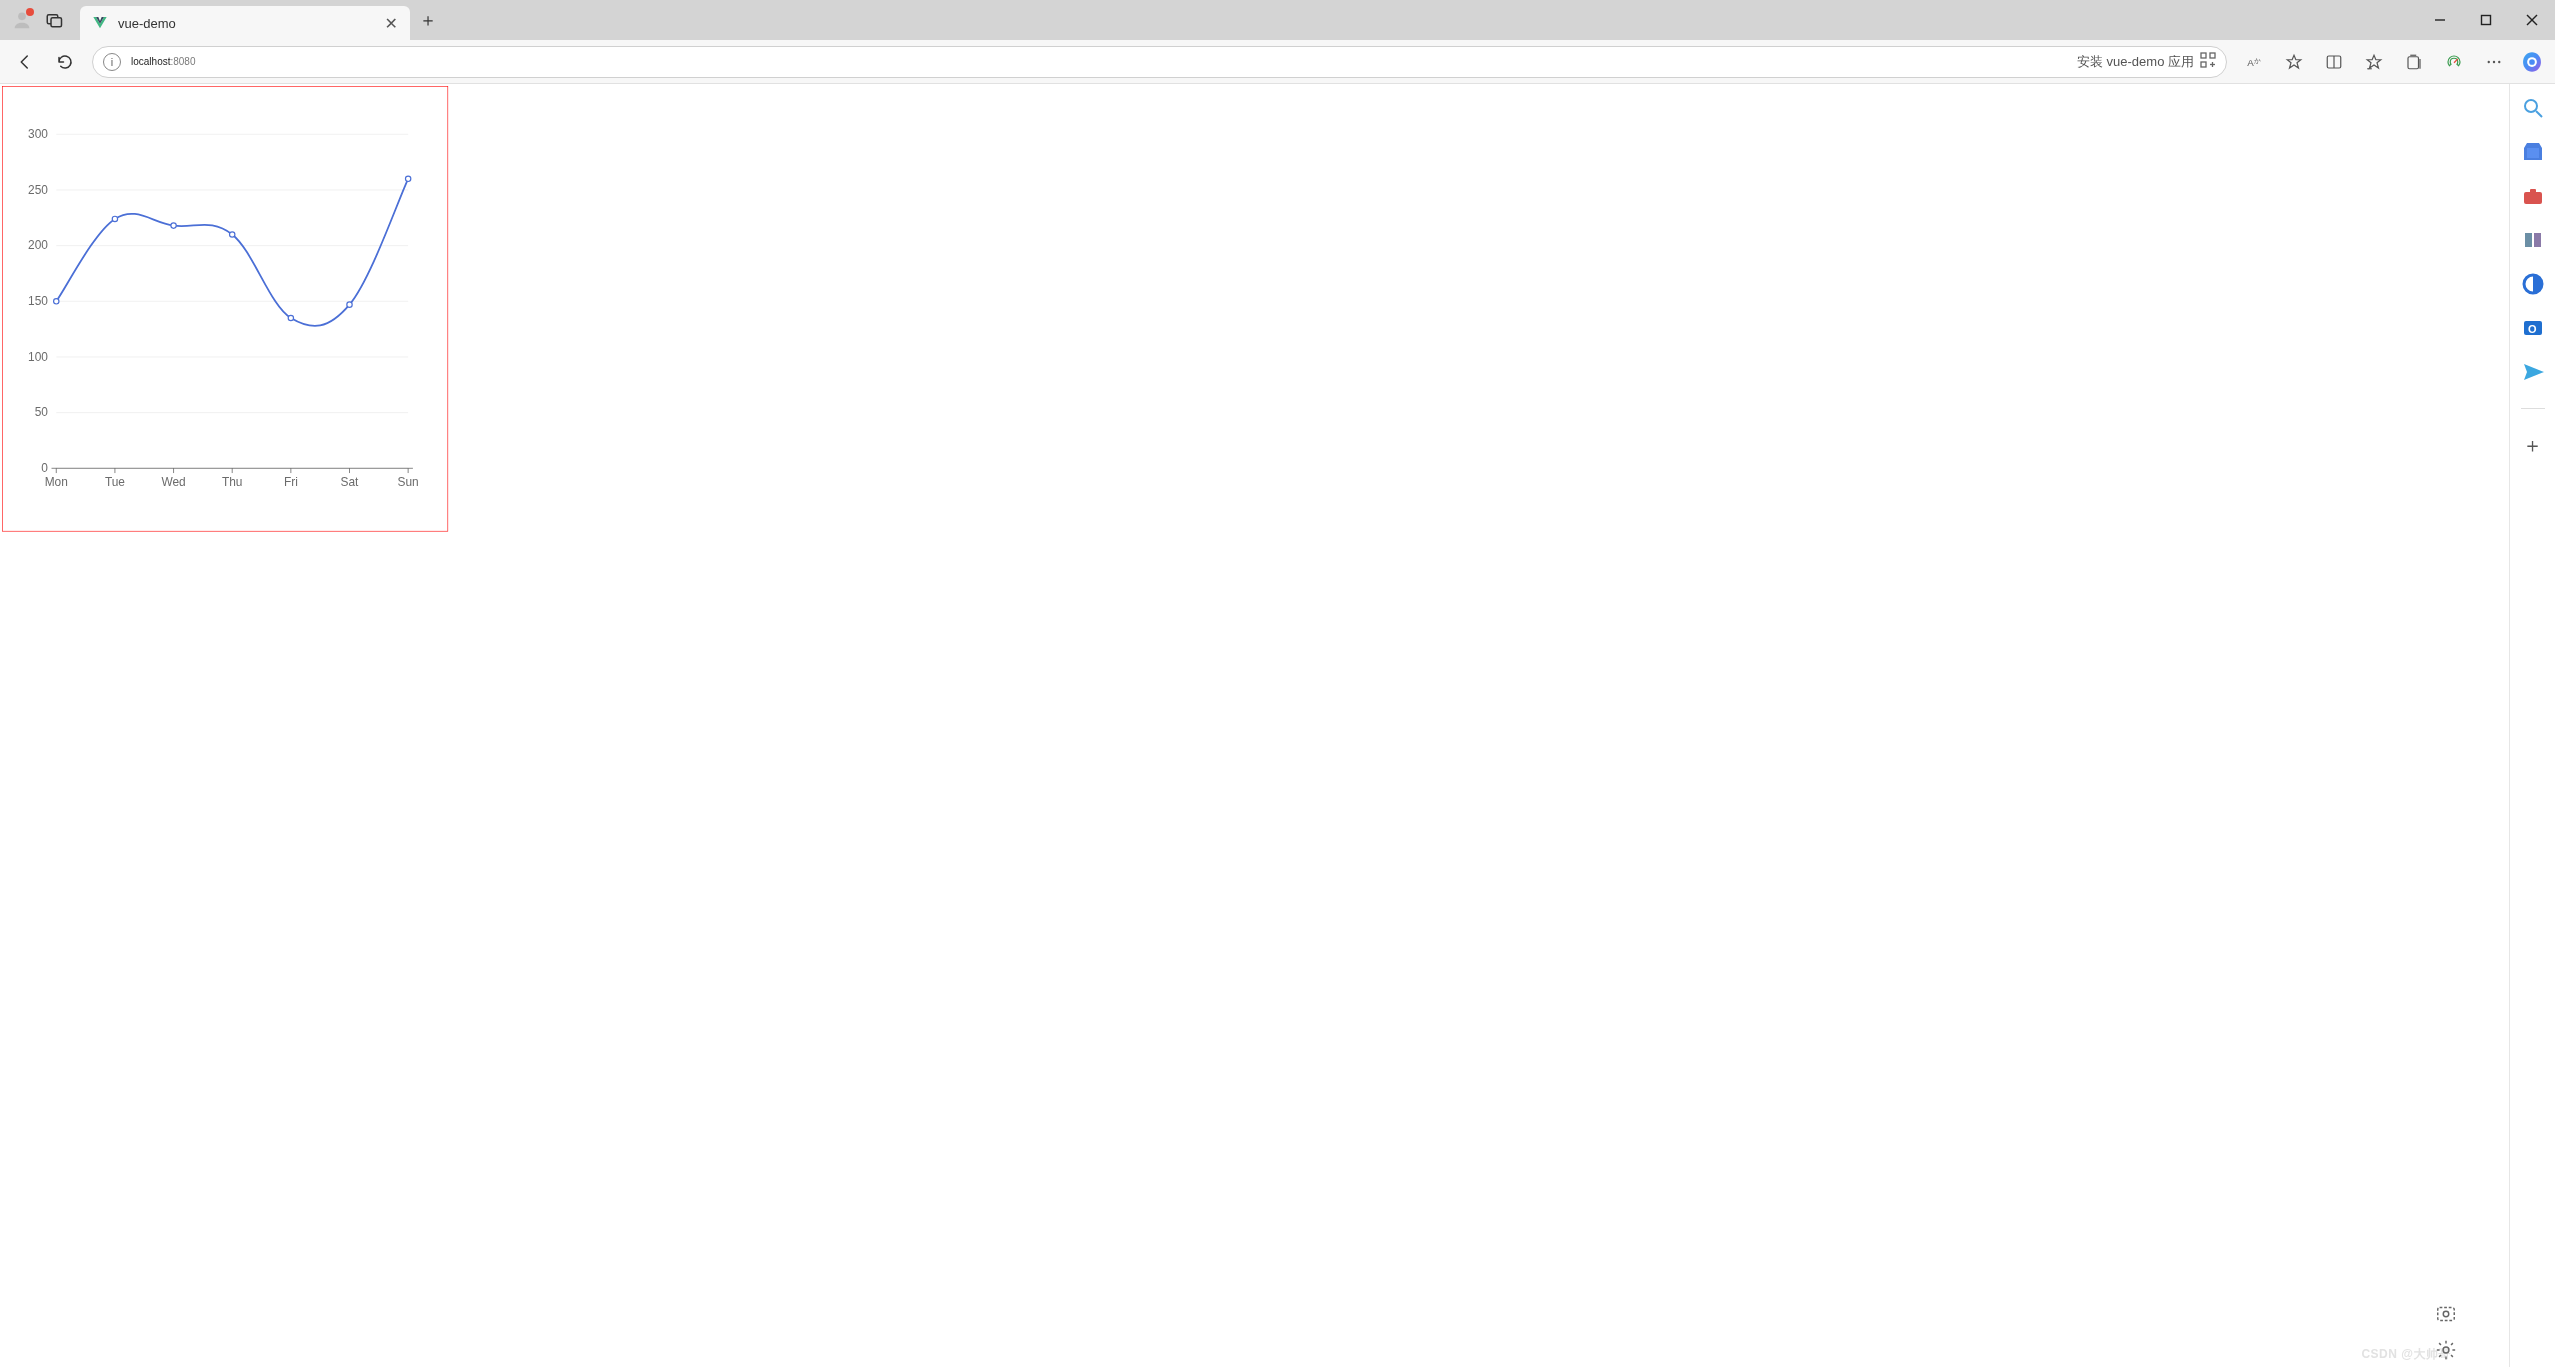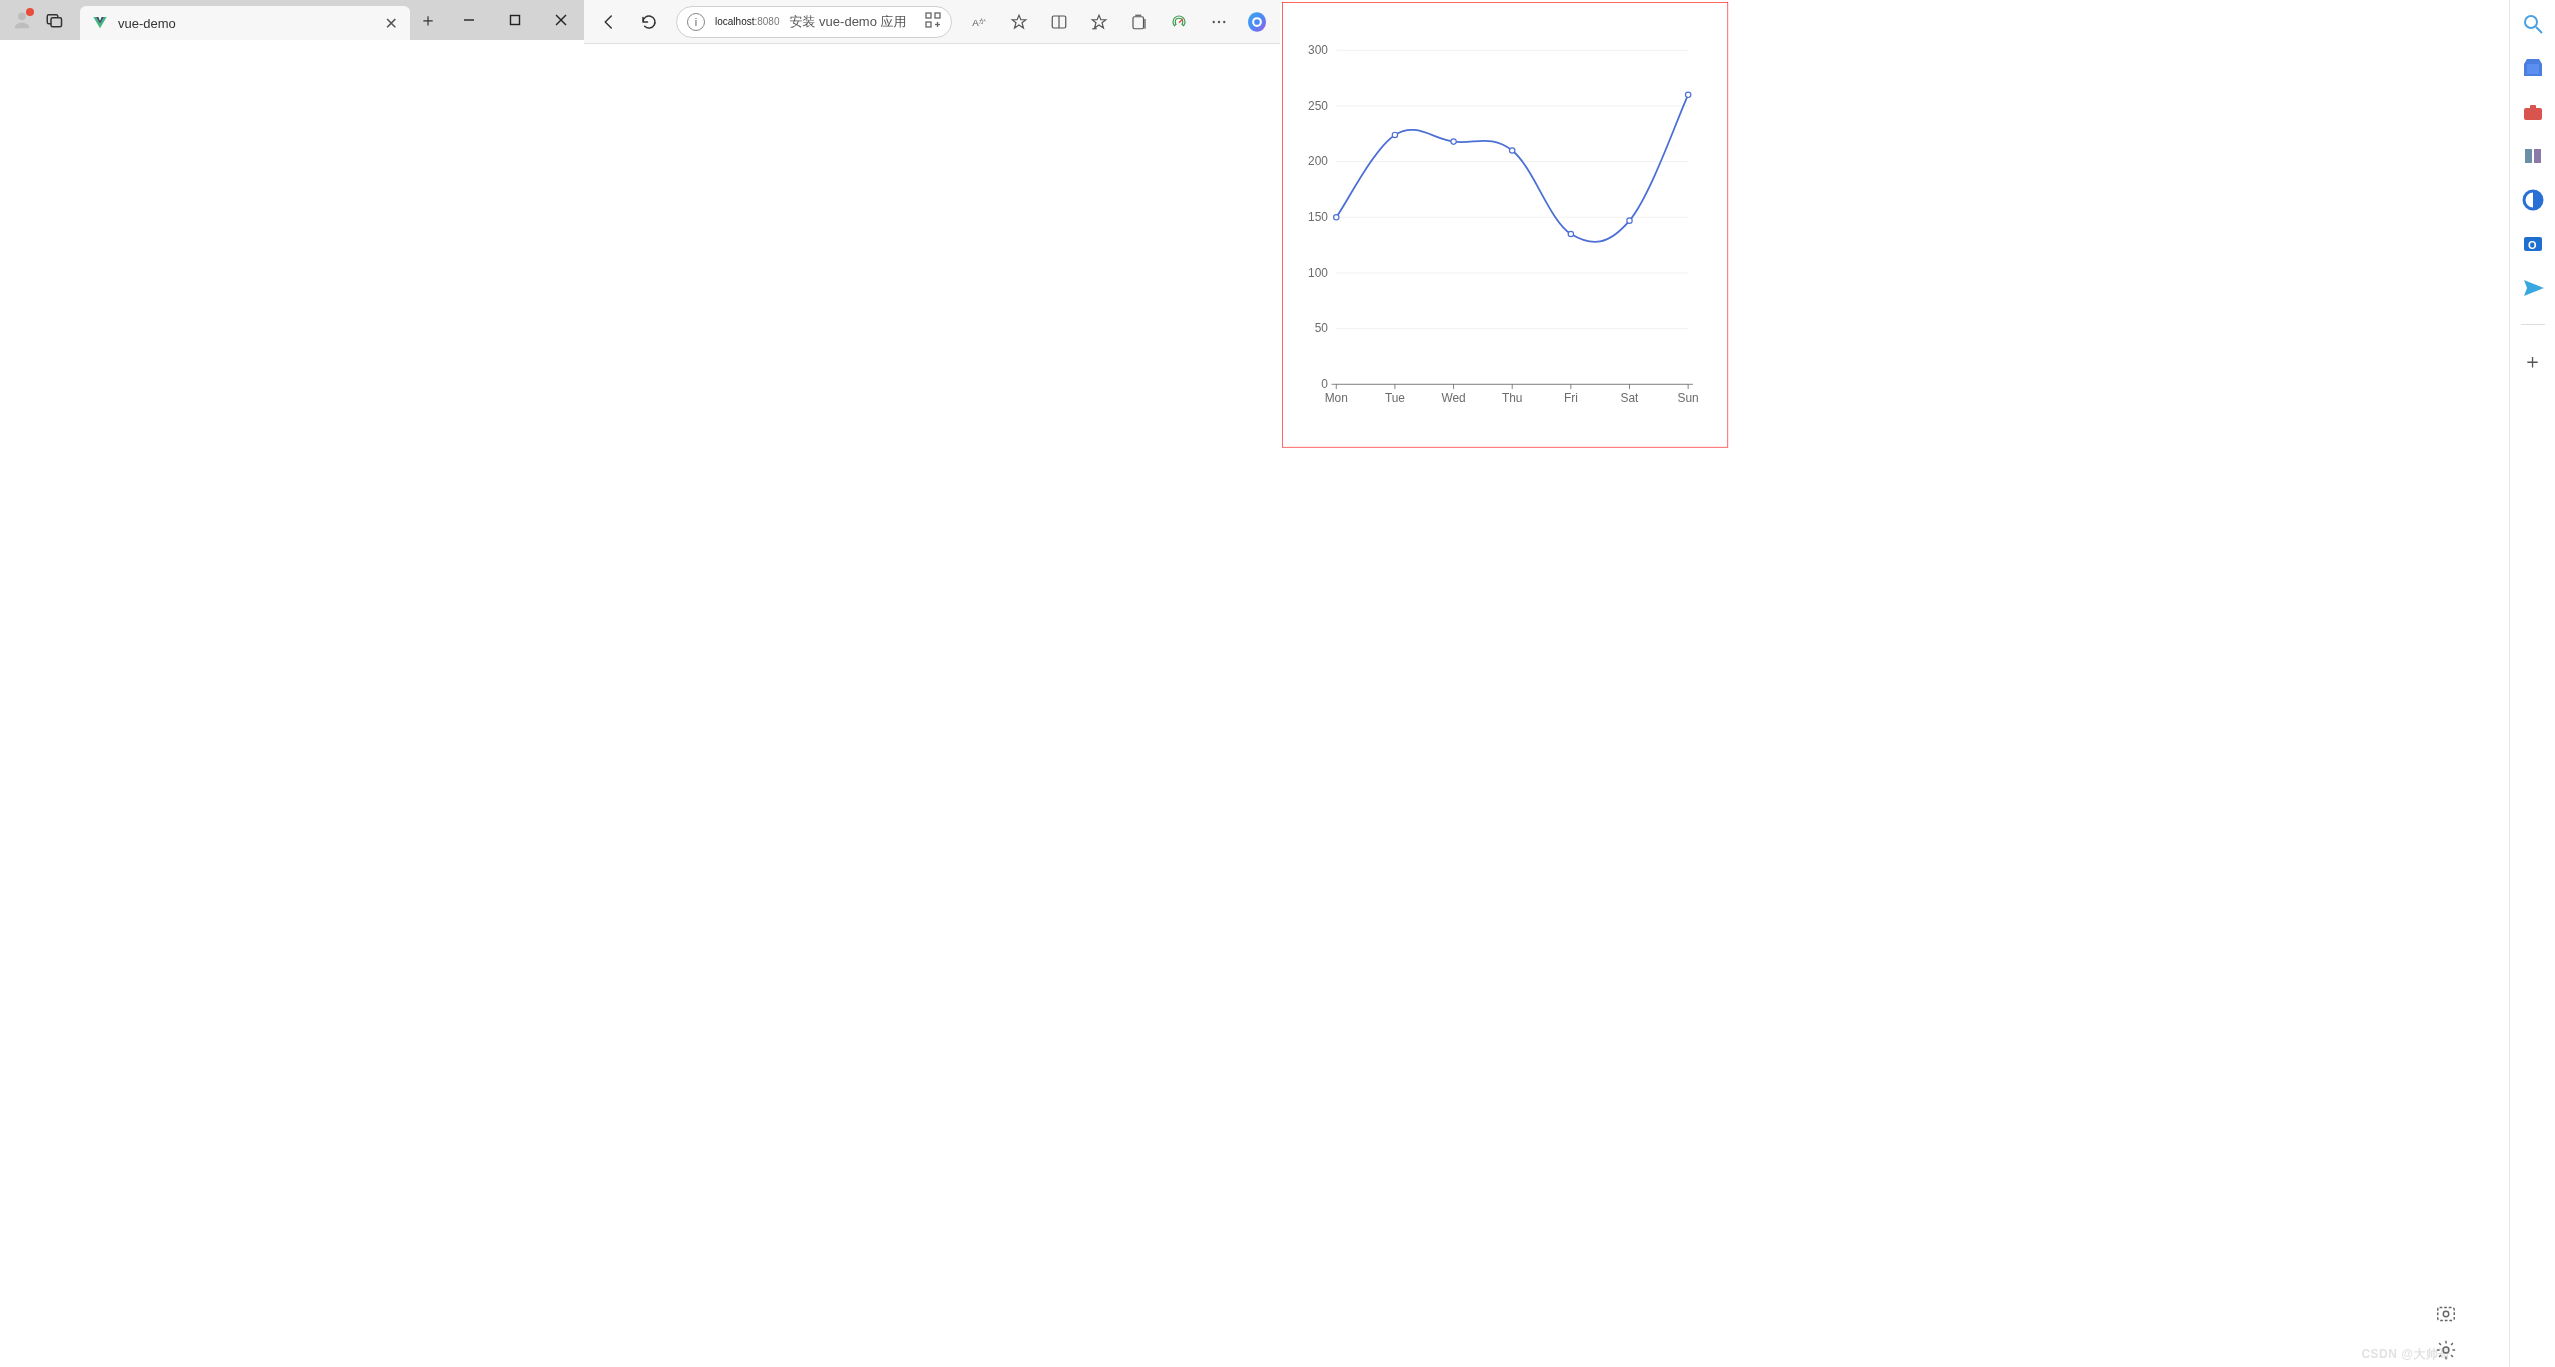--- a/index.html
+++ b/index.html
@@ -1,17 +1,17 @@
 <!DOCTYPE html>
 <html><head>
 <meta charset="utf-8">
 <style>
   * { box-sizing: border-box; margin: 0; padding: 0; }
   html, body { height: 100%; font-family: "Segoe UI", Arial, sans-serif; background: #fff; overflow: hidden; }
-  .window { display: flex; flex-direction: row; height: 100vh; }
+  .window { display: flex; flex-direction: column; height: 100vh; }
 
   
   .titlebar { display: flex; align-items: center; background: #d4d4d4; height: 40px; }
   .titlebar .left-icons { display: flex; align-items: center; gap: 0; padding: 0 8px; }
   .titlebar .profile { width: 28px; height: 28px; display:flex; align-items:center; justify-content:center; position:relative; }
   .titlebar .profile svg { width: 22px; height: 22px; }
   .titlebar .profile .dot { position:absolute; top:2px; right:2px; width:8px; height:8px; background:#e74c3c; border-radius:50%; }
   .titlebar .tabview-icon { width: 36px; height: 36px; display:flex; align-items:center; justify-content:center; }
   .titlebar .tab { display: flex; align-items: center; background:#f7f7f7; height: 34px; margin-top:6px; border-radius:6px 6px 0 0; padding:0 12px; min-width:330px; gap:10px; }
   .titlebar .tab .favicon { width:16px; height:16px; display:flex; align-items:center; justify-content:center; color:#41b883; }
@@ -24,21 +24,21 @@
   .titlebar .win-btn svg { width:12px; height:12px; }
 
   
   .addrbar { display:flex; align-items:center; height:44px; background:#f7f7f7; border-bottom:1px solid #e1e1e1; padding:0 6px; gap:2px; }
   .addr-btn { width:38px; height:36px; display:flex; align-items:center; justify-content:center; color:#555; border-radius:4px; }
   .addr-btn svg { width:18px; height:18px; }
   .url-box { flex:1; display:flex; align-items:center; height:32px; background:#fff; border:1px solid #d0d0d0; border-radius:16px; padding:0 10px; gap:10px; margin:0 6px; }
   .url-box .site-info { width:18px; height:18px; display:flex; align-items:center; justify-content:center; color:#666; border:1px solid #888; border-radius:50%; font-size:11px; }
   .url-box .url-text { font-size:10px; color:#222; }
   .url-box .url-text .port { color:#7a7a7a; }
-  .url-box .install { margin-left:auto; display:flex; align-items:center; gap:18px; font-size:13px; color:#555; }
+  .url-box .install { margin-left:auto; display:flex; align-items:center; gap:6px; font-size:13px; color:#555; }
   .url-box .install .grid-icon svg { width:16px; height:16px; }
   .right-icons { display:flex; align-items:center; gap:2px; }
   .copilot { width:34px; height:34px; display:flex; align-items:center; justify-content:center; }
   .copilot svg { width:26px; height:26px; }
 
   
   .main { flex:1; display:flex; background:#fff; position:relative; }
   .content { flex:1; position:relative; }
   .chart-box { border:1px solid red; width:746px; height:745px; max-width:746px; max-height:745px; }
   

